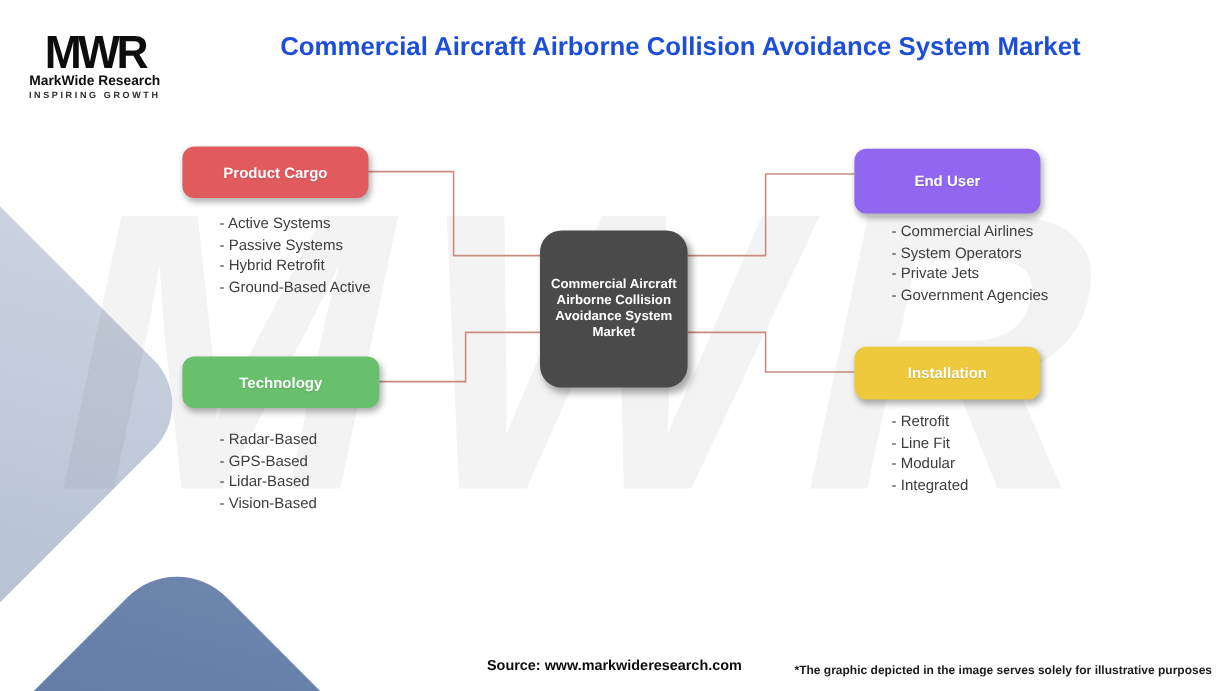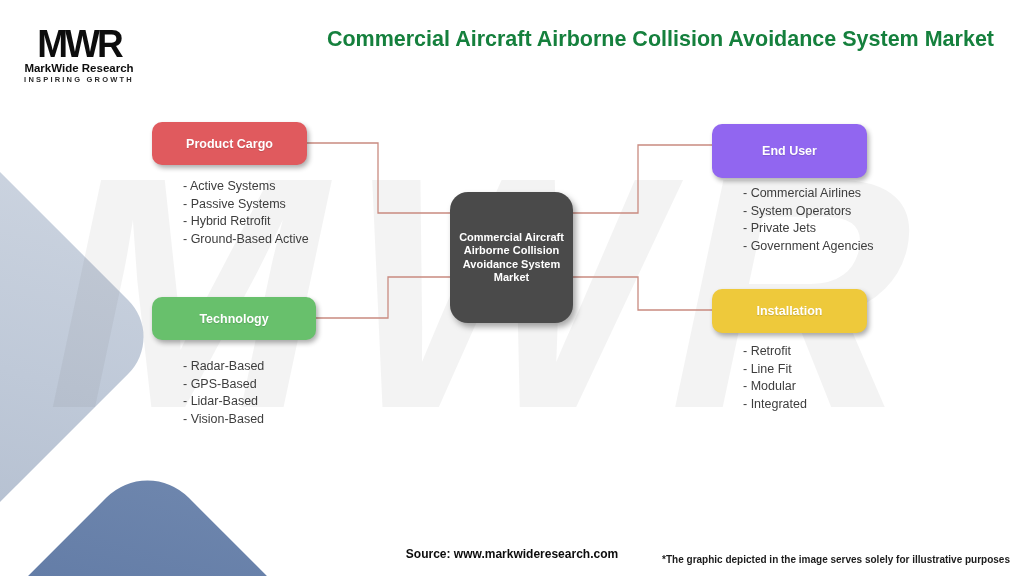--- a/index.html
+++ b/index.html
@@ -56,24 +56,24 @@
     letter-spacing: -3px;
     line-height: 0.95;
     transform: scaleY(1.05);
   }
   .logo-name { font-size: 11.5px; font-weight: bold; margin-top: 1px; }
   .logo-tagline { font-size: 7.5px; font-weight: bold; letter-spacing: 2.2px; color: #2a2a2a; margin-top: 1px; }
 
   .page-title {
     position: absolute;
     left: 140px; right: 30px; top: 27px;
-    text-align: right;
+    text-align: center;
     font-size: 21.5px;
     font-weight: bold;
-    color: #15803d;
+    color: #1d4ed8;
   }
 
   
   svg.connectors { position: absolute; left: 0; top: 0; }
 
   
   .category { position: absolute; }
   .cat-box {
     display: flex; align-items: center; justify-content: center;
     border-radius: 10px;

